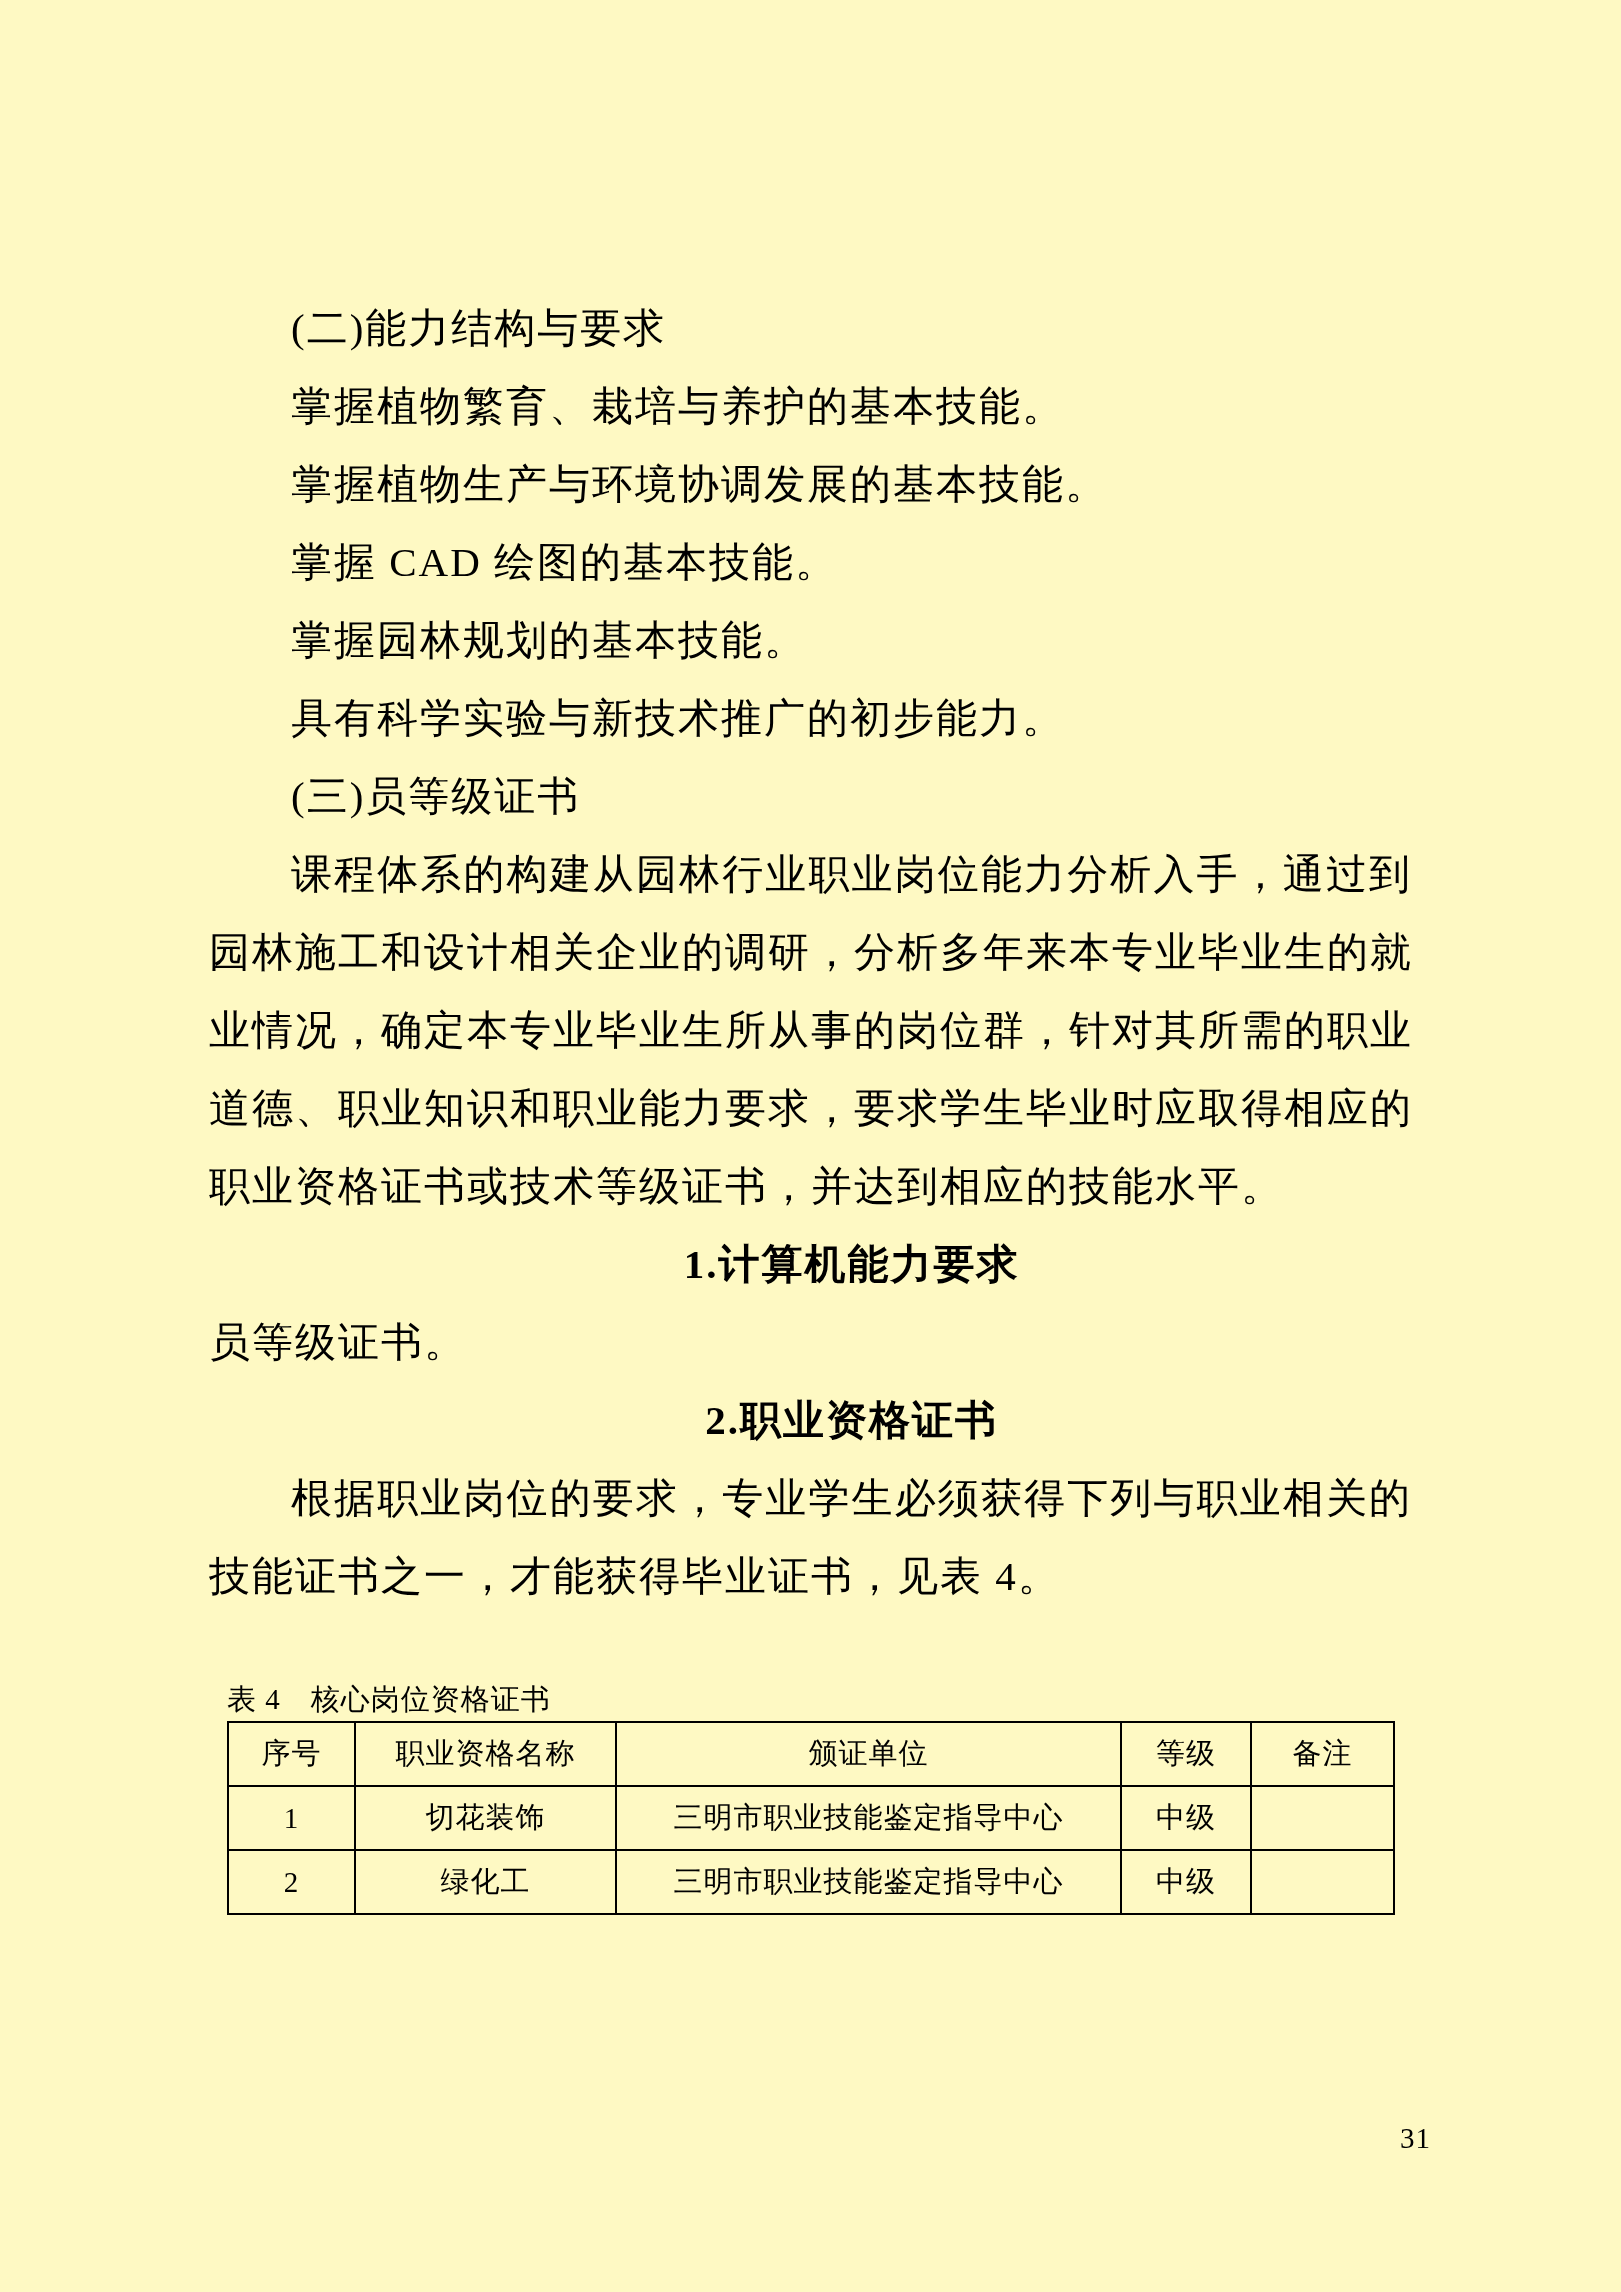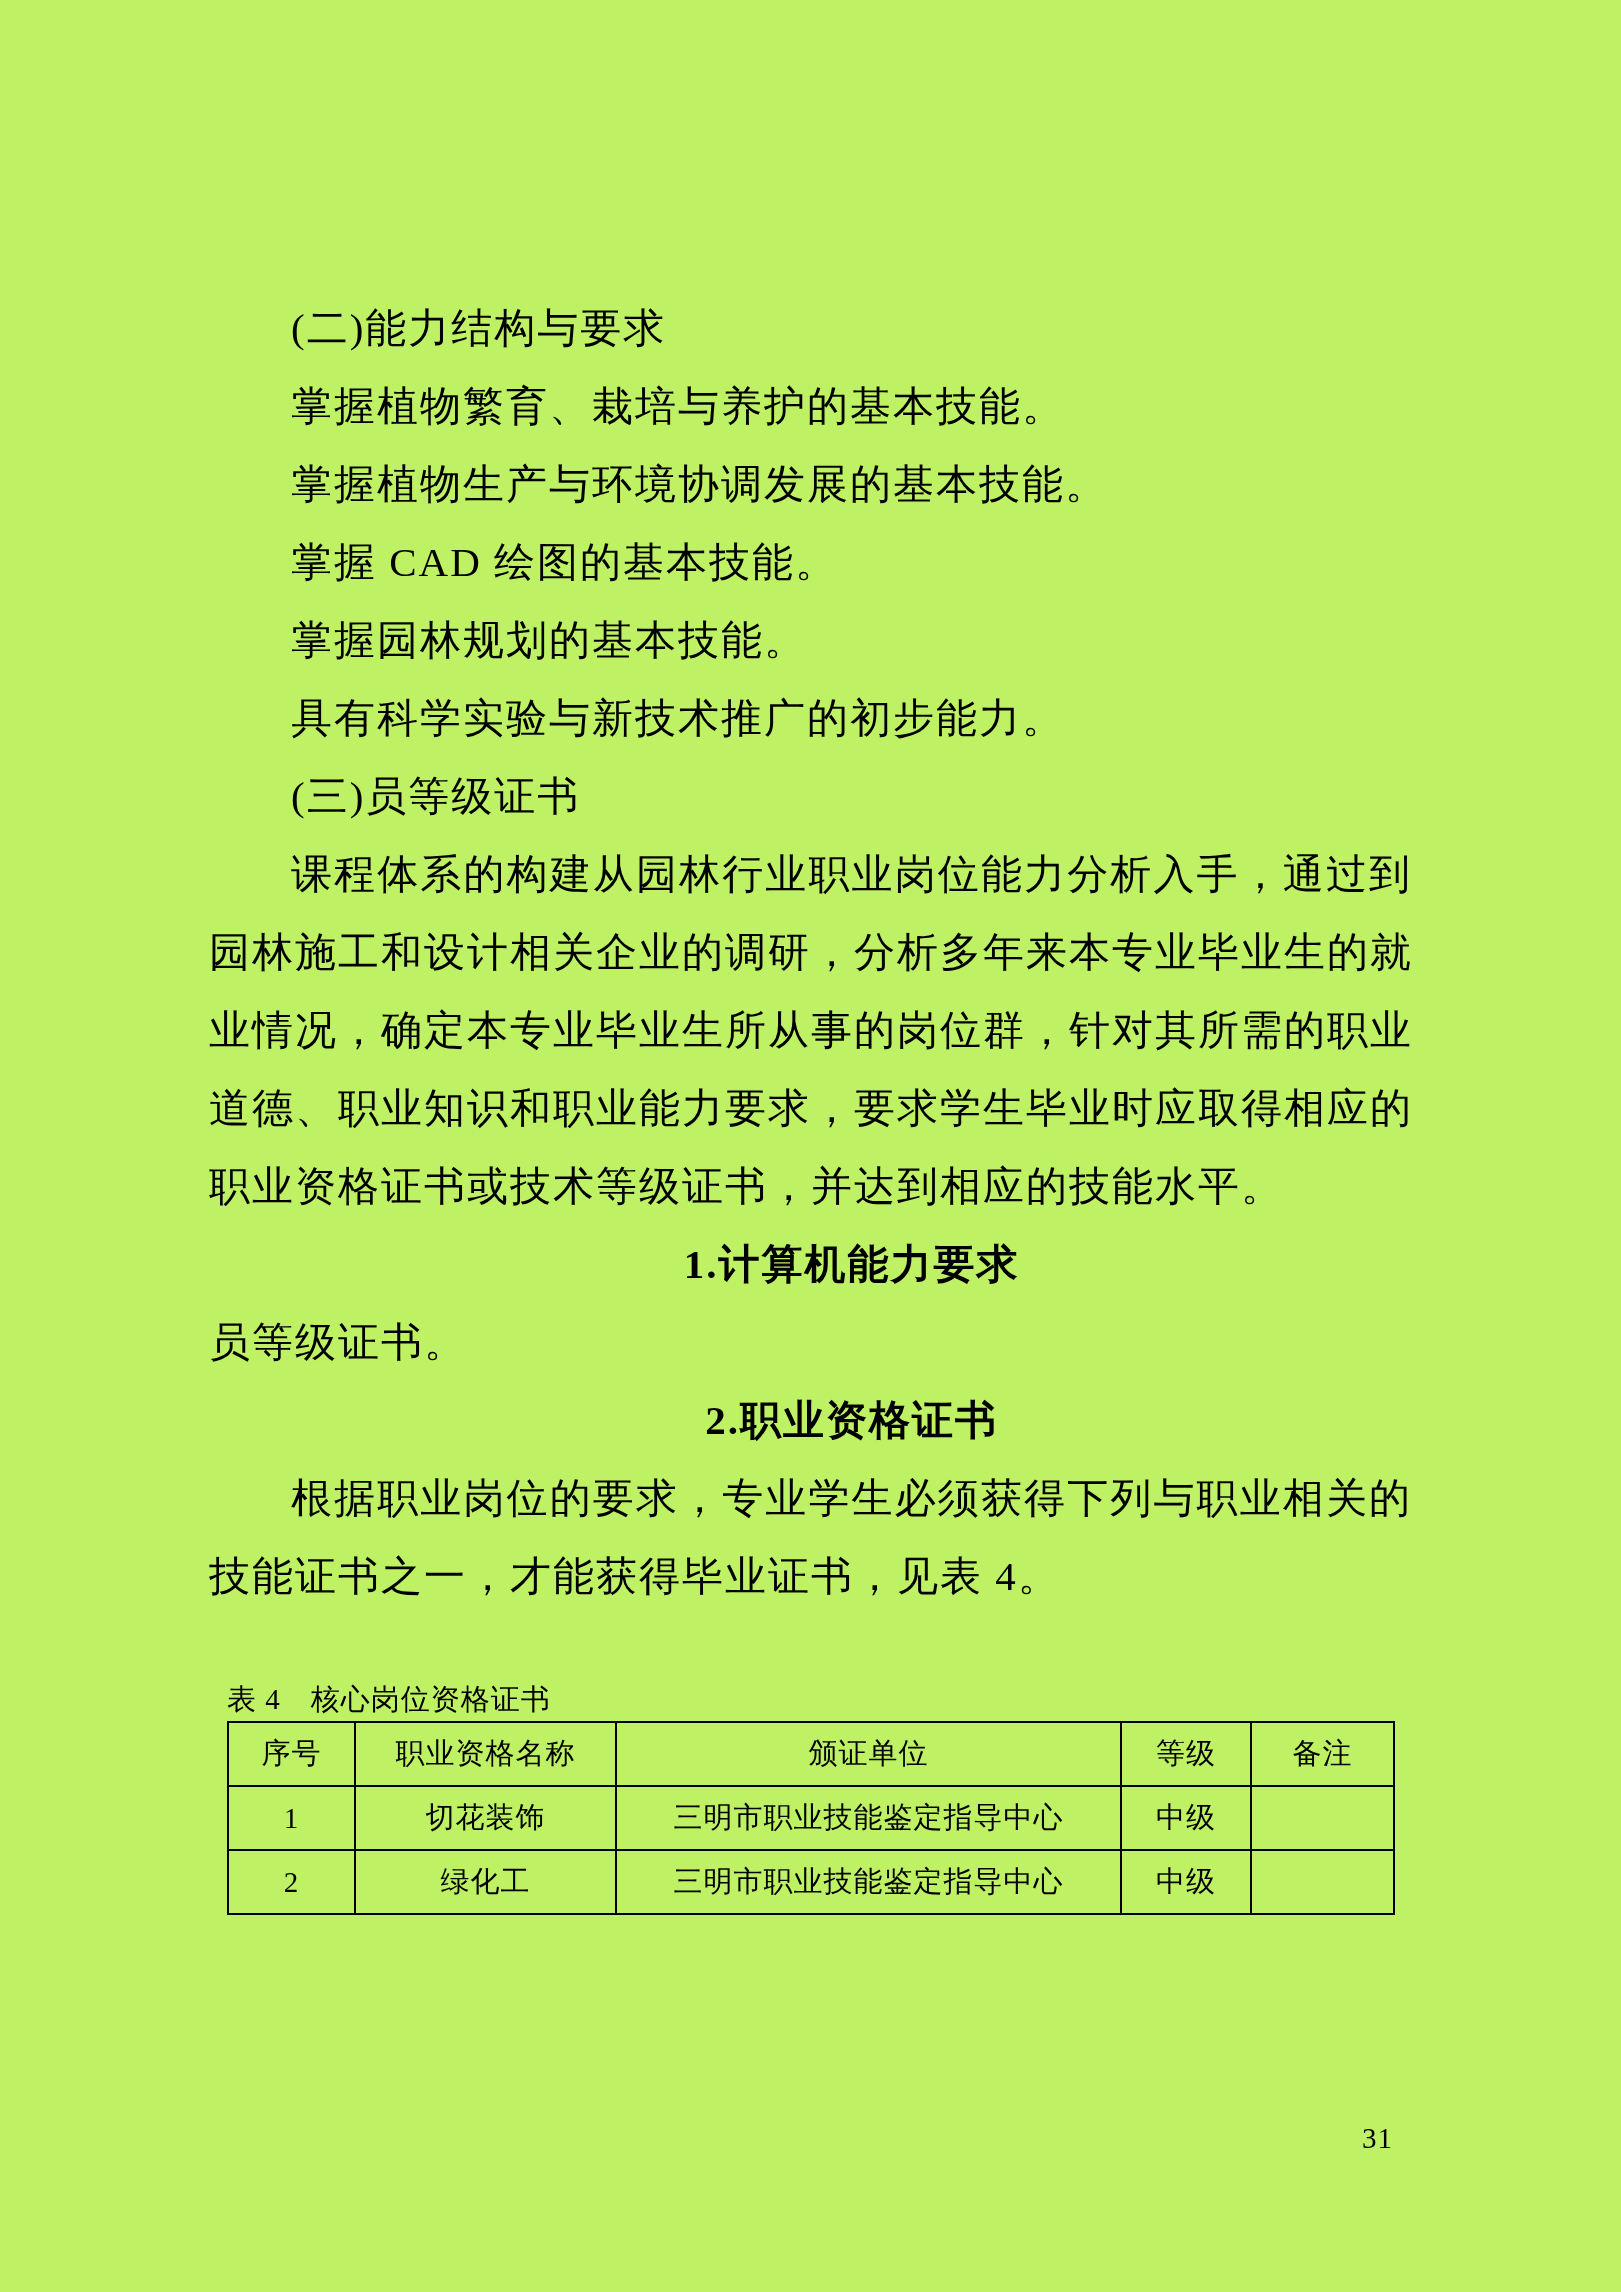--- a/index.html
+++ b/index.html
@@ -4,21 +4,21 @@
 <style>
   html, body {
     margin: 0;
     padding: 0;
     background: #ffffff;
   }
   .page {
     position: relative;
     width: 1621px;
     height: 2293px;
-    background: #bef264;
+    background: #fef9c3;
     color: #000000;
     font-family: "Liberation Serif", "DejaVu Serif", serif;
     overflow: hidden;
   }
   .content {
     position: absolute;
     left: 209px;
     top: 289px;
     width: 1203px;
   }
@@ -64,21 +64,21 @@
     text-align: center;
     vertical-align: middle;
     height: 42px;
     padding: 10px;
     letter-spacing: 1px;
     overflow: hidden;
     white-space: nowrap;
   }
   .page-number {
     position: absolute;
-    left: 1362px;
+    left: 1400px;
     top: 2122px;
     font-size: 29px;
     letter-spacing: 1px;
   }
 </style>
 </head>
 <body>
 
 <div class="page">
 

